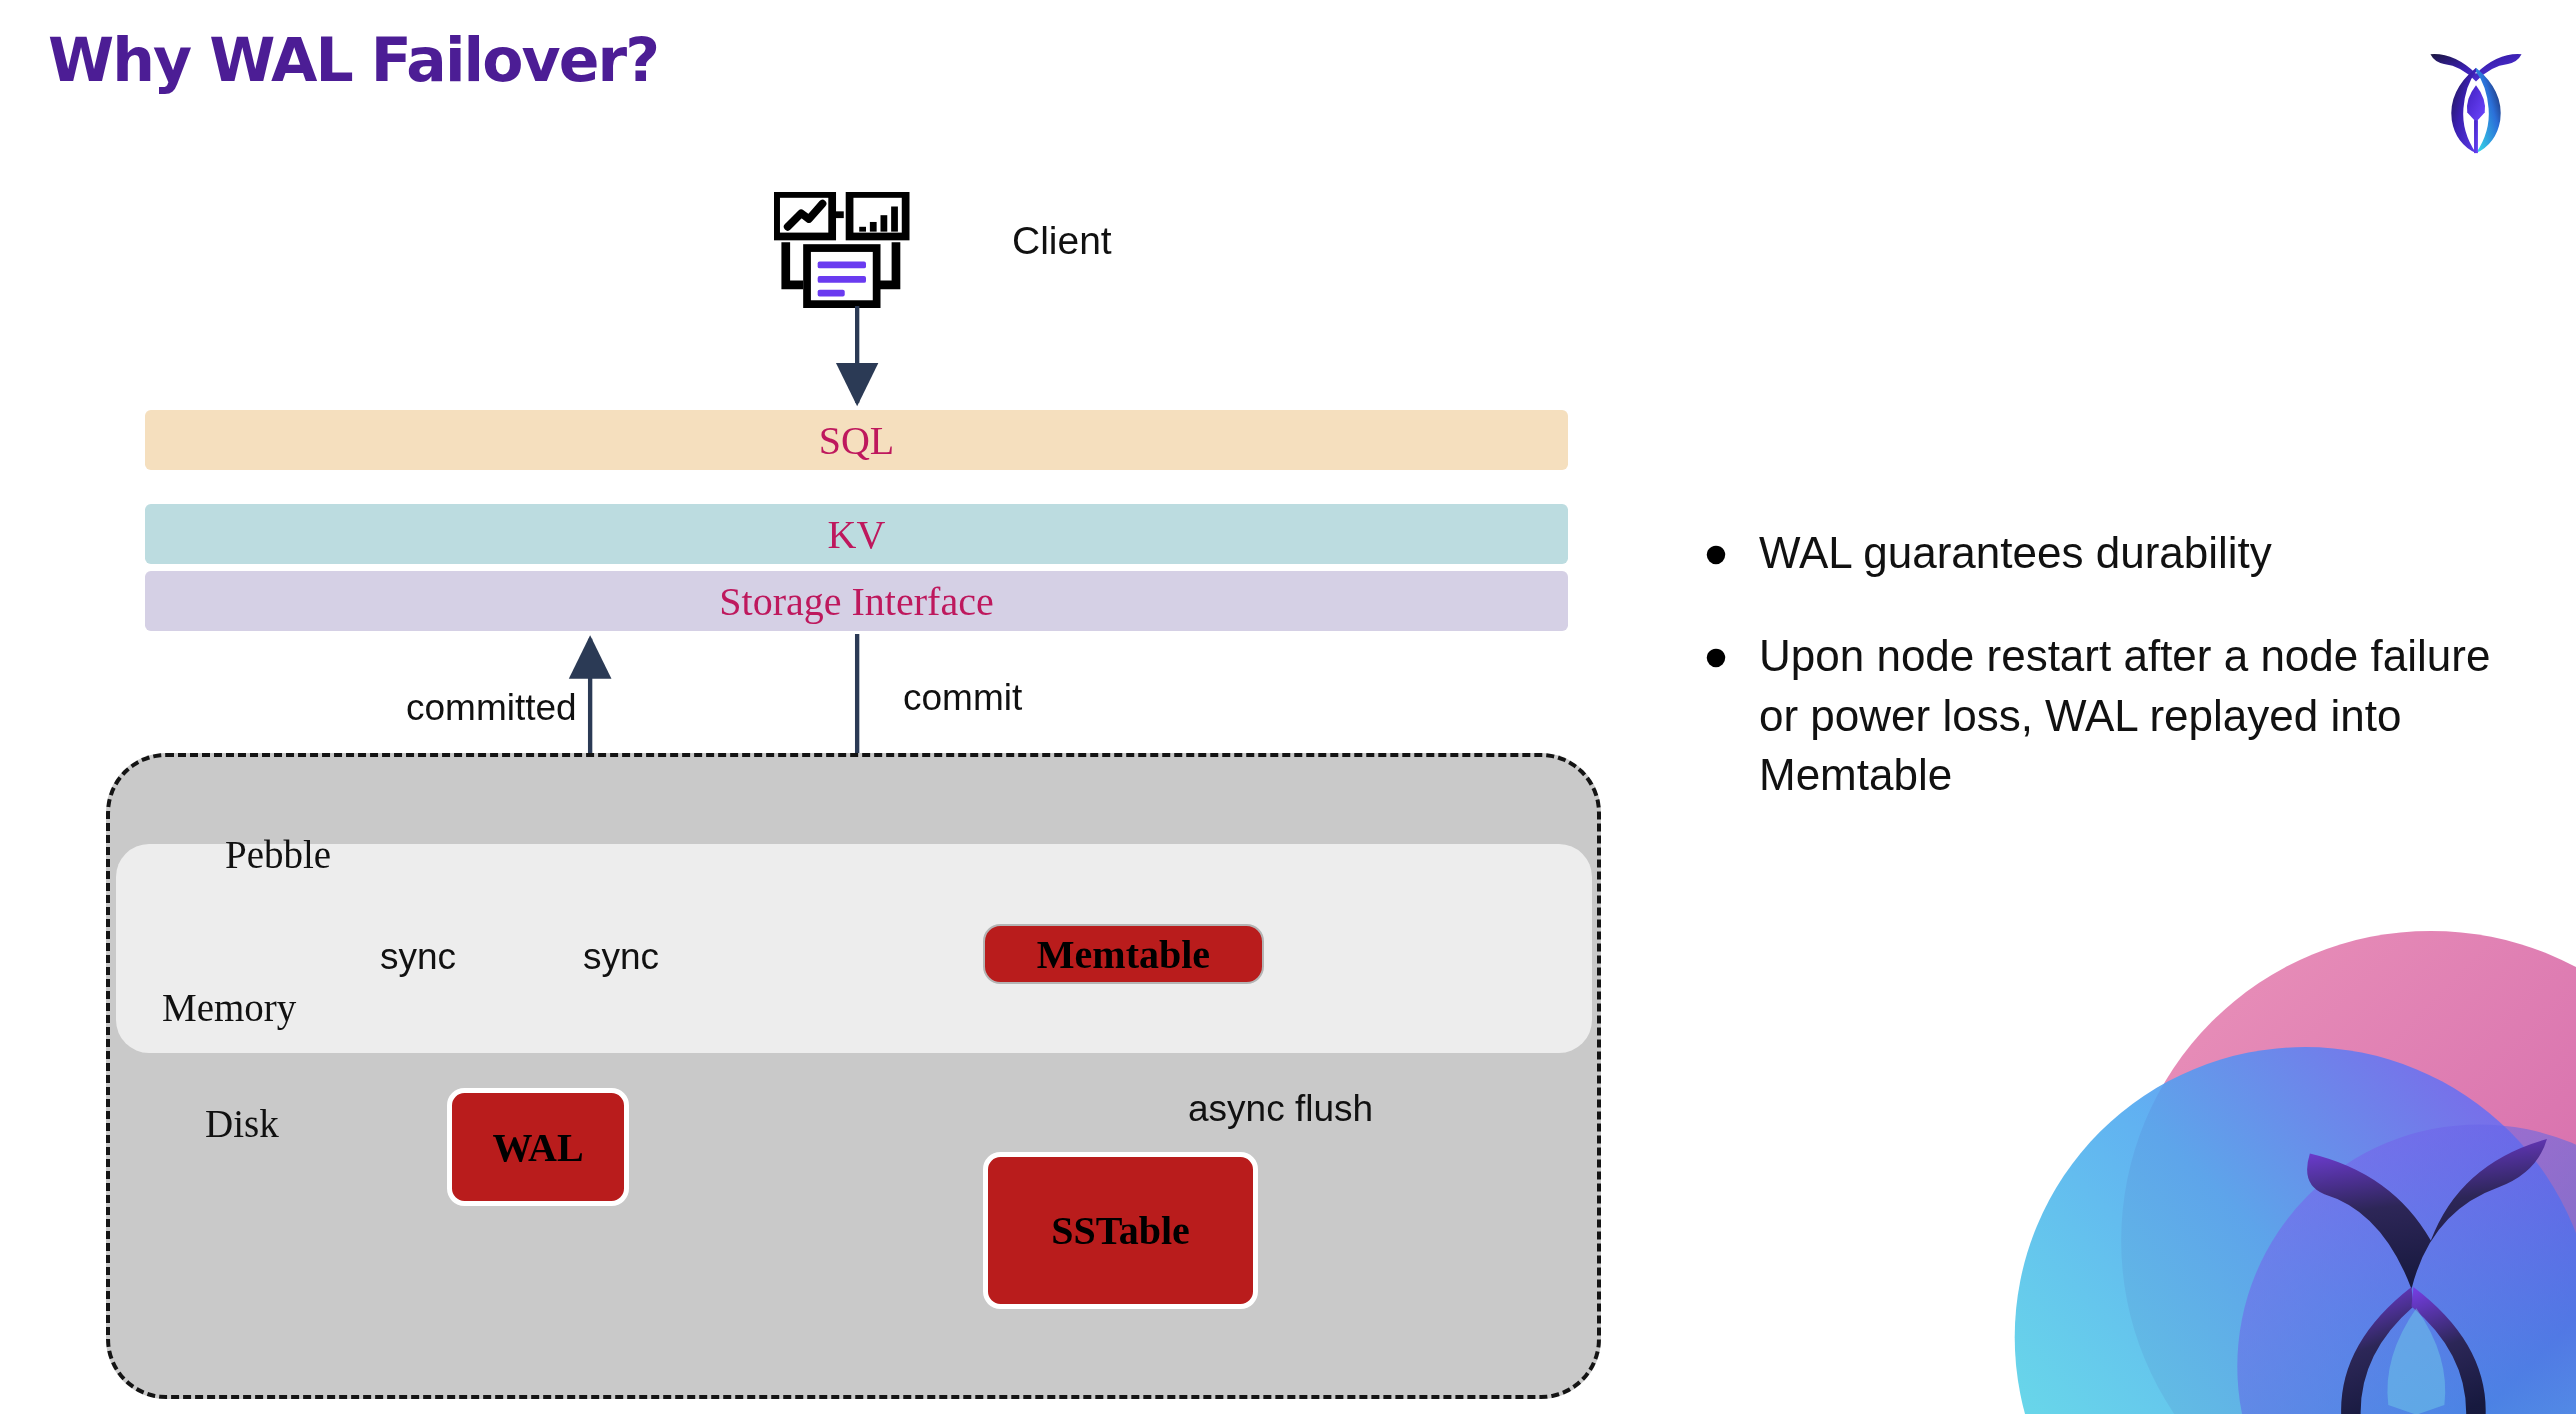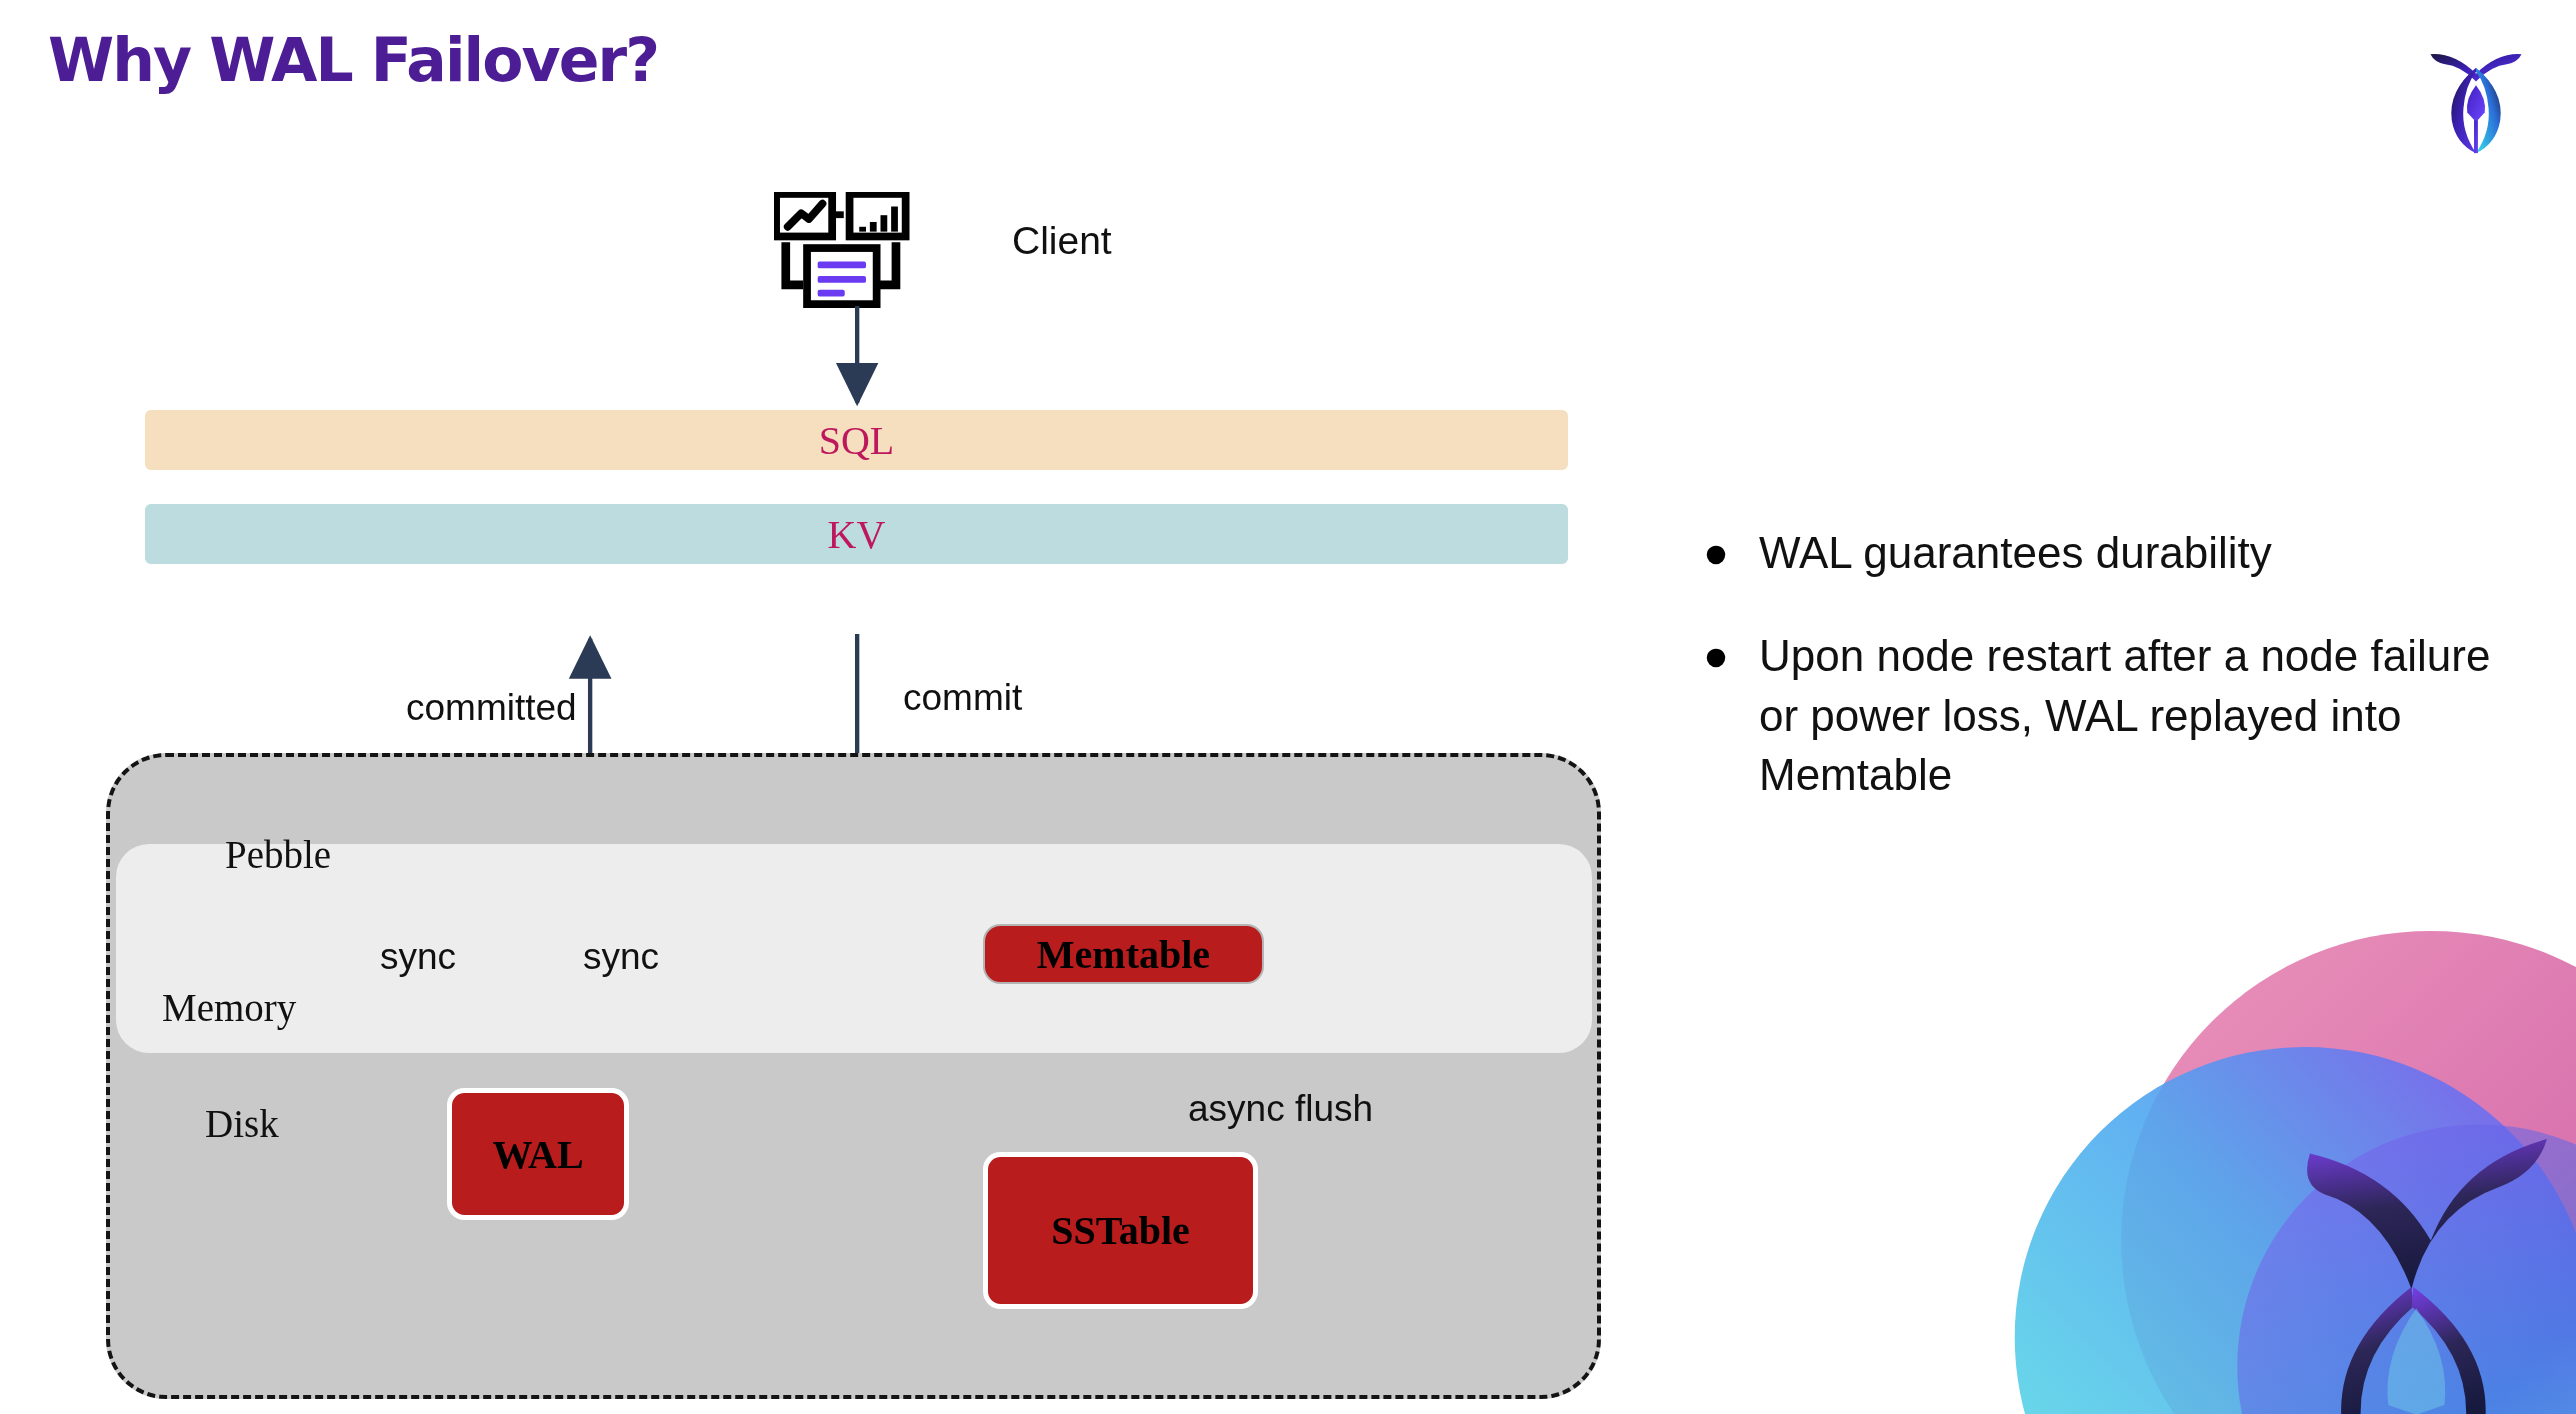--- a/index.html
+++ b/index.html
@@ -71,21 +71,21 @@
 
   
   .node{
     position:absolute; border-radius:17.4px; background:#b91c1c;
     display:flex; align-items:center; justify-content:center;
     font-family:"Liberation Serif",serif; font-weight:bold;
     font-size:40px; color:#000; box-sizing:border-box;
   }
   #node-memtable{left:983px; top:924px; width:281px; height:60px;
                  border:2.9px solid #B4B4B4;}
-  #node-wal{left:447px; top:1088px; width:182px; height:132px;
+  #node-wal{left:447px; top:1088px; width:182px; height:118px;
             border:5.8px solid #fff;}
   #node-sstable{left:983px; top:1152px; width:275px; height:157px;
                 border:5.8px solid #fff;}
 
   
   #bullets{position:absolute; left:1703px; top:523px; width:794px;}
   .bullet-row{display:flex; margin-bottom:43px;}
   .bullet-dot{
     flex:0 0 auto; width:56px; font-size:43px; line-height:1.35;
     color:#000; text-align:left;
@@ -202,20 +202,23 @@
       <path d="M1160,1018 L1160,1182" marker-end="url(#ah)"></path>
     </g>
   </svg>
 
   <div class="layer-bar" id="layer-sql">
     <span>SQL</span>
   </div>
   <div class="layer-bar" id="layer-kv">
     <span>KV</span>
   </div>
+  <div class="layer-bar" id="layer-storage">
+    <span>Storage Interface</span>
+  </div>
 
   <div id="pebble-container"></div>
   <div id="memory-box"></div>
 
   <div class="region-label" id="label-pebble">Pebble</div>
   <div class="region-label" id="label-memory">Memory</div>
   <div class="region-label" id="label-disk">Disk</div>
 
   <div class="edge-label" id="label-committed">committed</div>
   <div class="edge-label" id="label-commit">commit</div>

